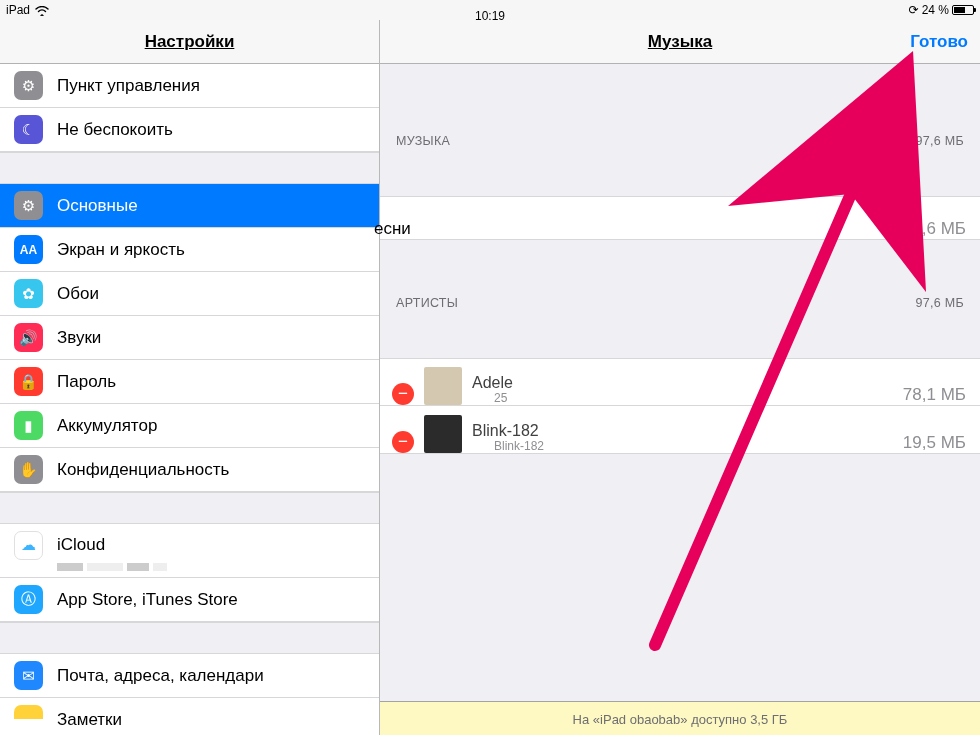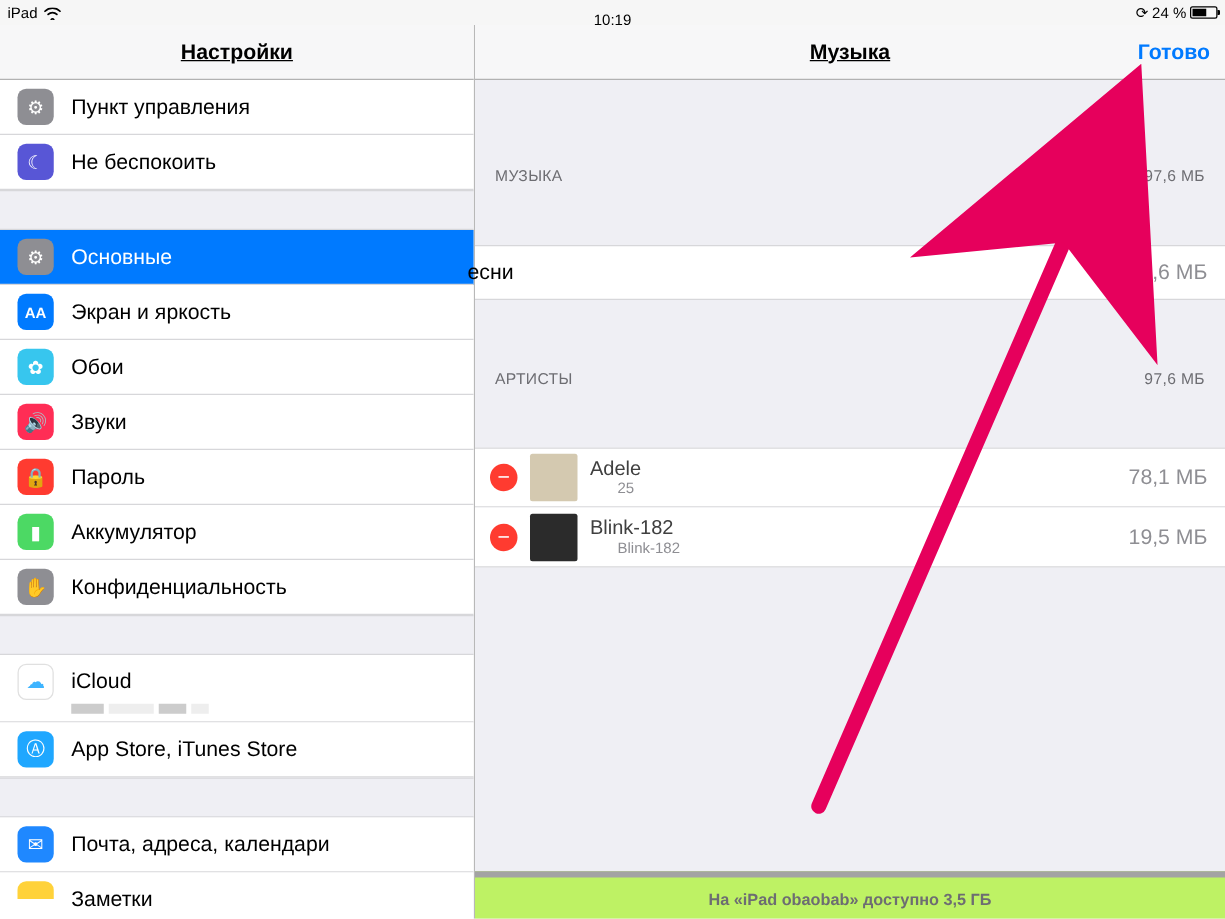--- a/index.html
+++ b/index.html
@@ -35,36 +35,36 @@
   .cell.active .label { color:#fff; }
   .group-gap { height:32px; background:#efeff4; border-bottom:1px solid #d7d7da; border-top:1px solid #d7d7da; }
   .subline { font-size:12px; color:#ccc; display:flex; gap:4px; margin-top:3px;}
   .subline .b{height:8px; background:#ccc;}
   .cell.col { flex-direction:column; align-items:flex-start; justify-content:center; height:54px;}
   .cell.col .toprow{display:flex; align-items:center;}
   
   
   .section-header { display:flex; align-items:center; justify-content:space-between; padding: 28px 16px 6px 16px; font-size:12.5px; color:#6d6d72; text-transform:uppercase; letter-spacing:0.3px;}
   .section-header.tight { padding-top:14px; }
-  .row { height:44px; display:flex; align-items:center; background:#fff; border-top:1px solid #d7d7da; border-bottom:1px solid #d7d7da; }
+  .row { height:44px; display:flex; align-items:flex-end; background:#fff; border-top:1px solid #d7d7da; border-bottom:1px solid #d7d7da; }
   .row + .row { border-top:none;}
   .rows { }
   .rows .row:not(:first-child){ border-top:none; }
   .song-row {  }
   .song-row .overflow-label { padding-left:0; margin-left:-6px; font-size:17px; color:#000;}
   .row .right-text { margin-left:auto; color:#8e8e93; font-size:17px; padding-right:14px;}
   .delete-btn { background:#ff3b30; color:#fff; height:44px; display:flex; align-items:center; justify-content:center; font-size:17px; width:88px; margin-left:4px;}
   
   .artist-row { height:48px; padding-left:8px;}
   .minus { width:22px; height:22px; border-radius:50%; background:#ff3b30; display:flex; align-items:center; justify-content:center; color:#fff; font-size:17px; margin:0 10px 0 4px; flex-shrink:0;}
   .art { width:38px; height:38px; background:#555; border-radius:2px; margin-right:10px; flex-shrink:0; display:flex; align-items:center; justify-content:center; overflow:hidden;}
   .artist-name { font-size:16px; color:#404040; line-height:1.1;}
   .artist-sub { font-size:12px; color:#8e8e93; line-height:1.1;margin-left:22px;}
   
-  .footer { position:absolute; bottom:0; left:0; right:0; text-align:center; padding:10px 0 8px; font-size:13px; color:#6d6d72; border-top:5px solid #a3a3a3; background:#bef264;font-weight:bold;}
+  .footer { position:absolute; bottom:0; left:0; right:0; text-align:center; padding:10px 0 8px; font-size:13px; color:#6d6d72; border-top:1px solid #a3a3a3; background:#fef9c3;}
   
   
   .arrow { position:absolute; pointer-events:none; }
 
   
   .ic-control  { background:#8e8e93;}
   .ic-dnd      { background:#5856d6;}
   .ic-general  { background:#8e8e93;}
   .ic-display  { background:#007aff;}
   .ic-wall     { background:#37c6ee;}

